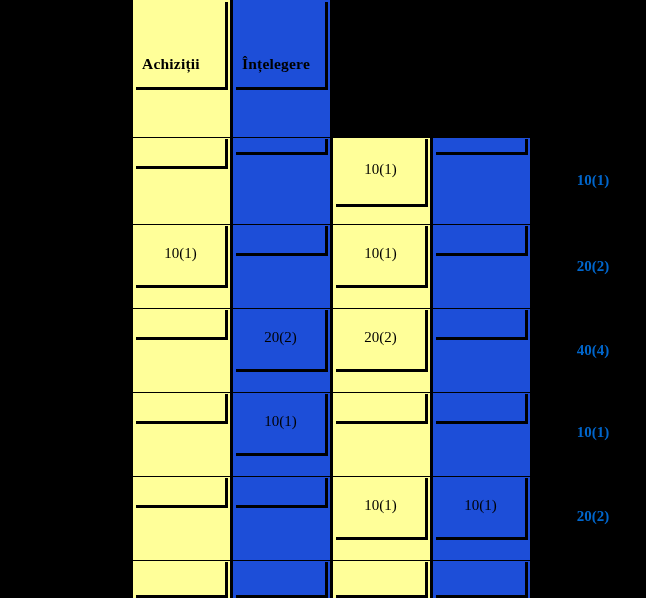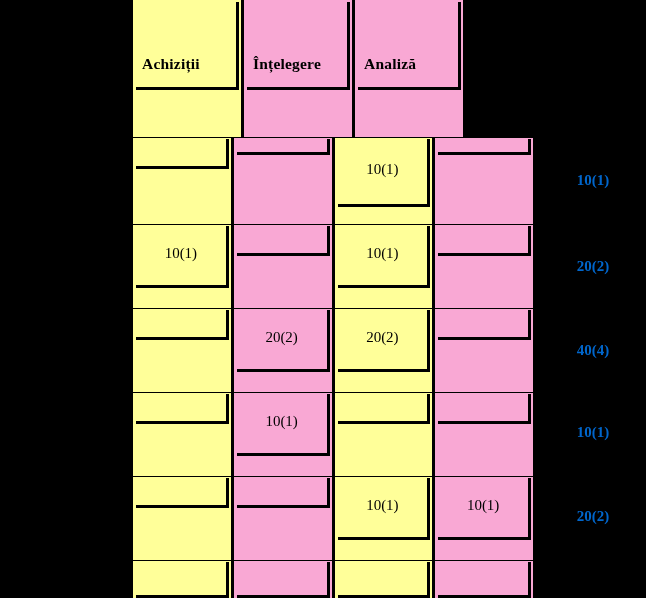--- a/index.html
+++ b/index.html
@@ -32,29 +32,29 @@
 
   .grid-row {
     position: absolute;
     left: 0;
     width: 400px;
     display: flex;
   }
 
   .cell {
     position: relative;
-    width: 108px;
+    width: 97px;
     margin-right: 3px;
     height: 100%;
     box-sizing: border-box;
   }
   .cell:last-child { margin-right: 0; }
 
   .cell.yellow { background: #FFFF99; }
-  .cell.gray   { background: #f9a8d4; }
+  .cell.gray   { background: #1d4ed8; }
 
   
   .cell .row-line {
     position: absolute;
     left: 0;
     top: 0;
     width: 100%;
     height: 1px;
     background: #000000;
   }
@@ -123,24 +123,20 @@
 
     <div class="grid-row" id="header-row" style="top:0px;height:137px;">
       <div class="cell yellow">
         <div class="ubox" style="height:88px;"></div>
         <div class="hdr-label">Achiziții</div>
       </div>
       <div class="cell gray">
         <div class="ubox" style="height:88px;"></div>
         <div class="hdr-label">Înțelegere</div>
       </div>
-      <div class="cell gray">
-        <div class="ubox" style="height:88px;"></div>
-        <div class="hdr-label">Analiză</div>
-      </div>
     </div>
 
     <div class="grid-row" style="top:137px;height:87px;">
       <div class="cell yellow">
         <div class="row-line"></div>
         <div class="ubox" style="height:30px;">
           <span class="val"></span>
         </div>
       </div>
       <div class="cell gray">

